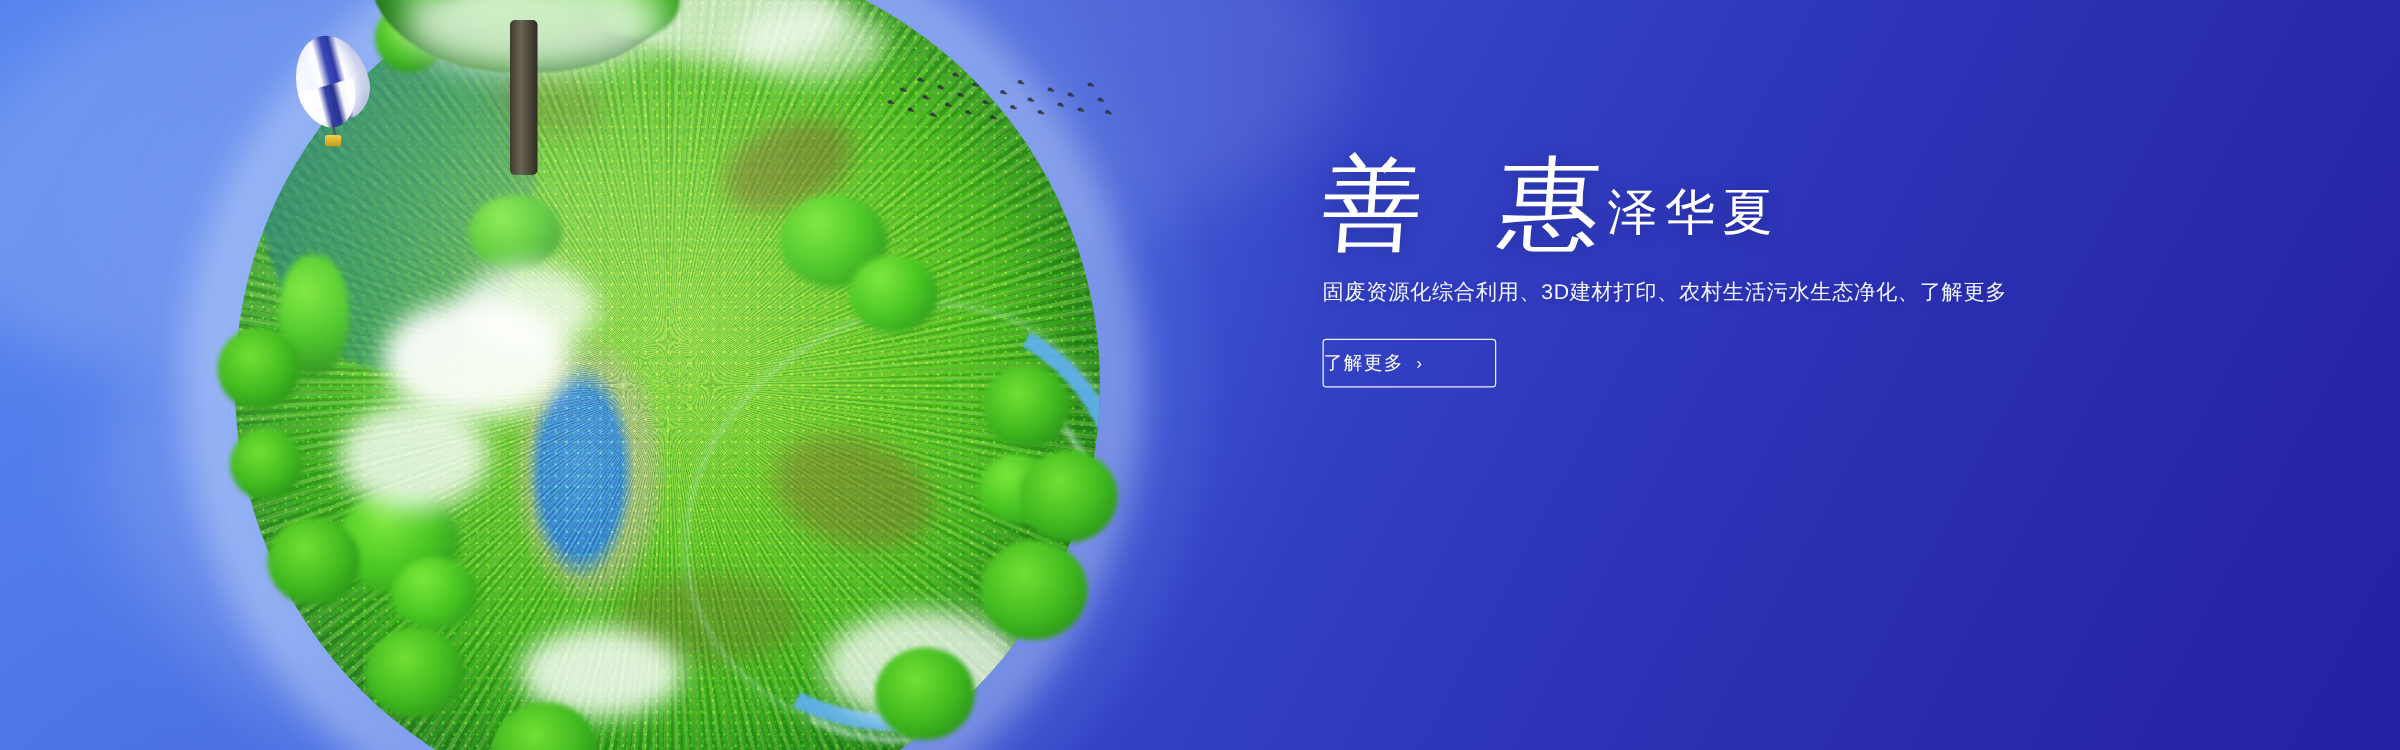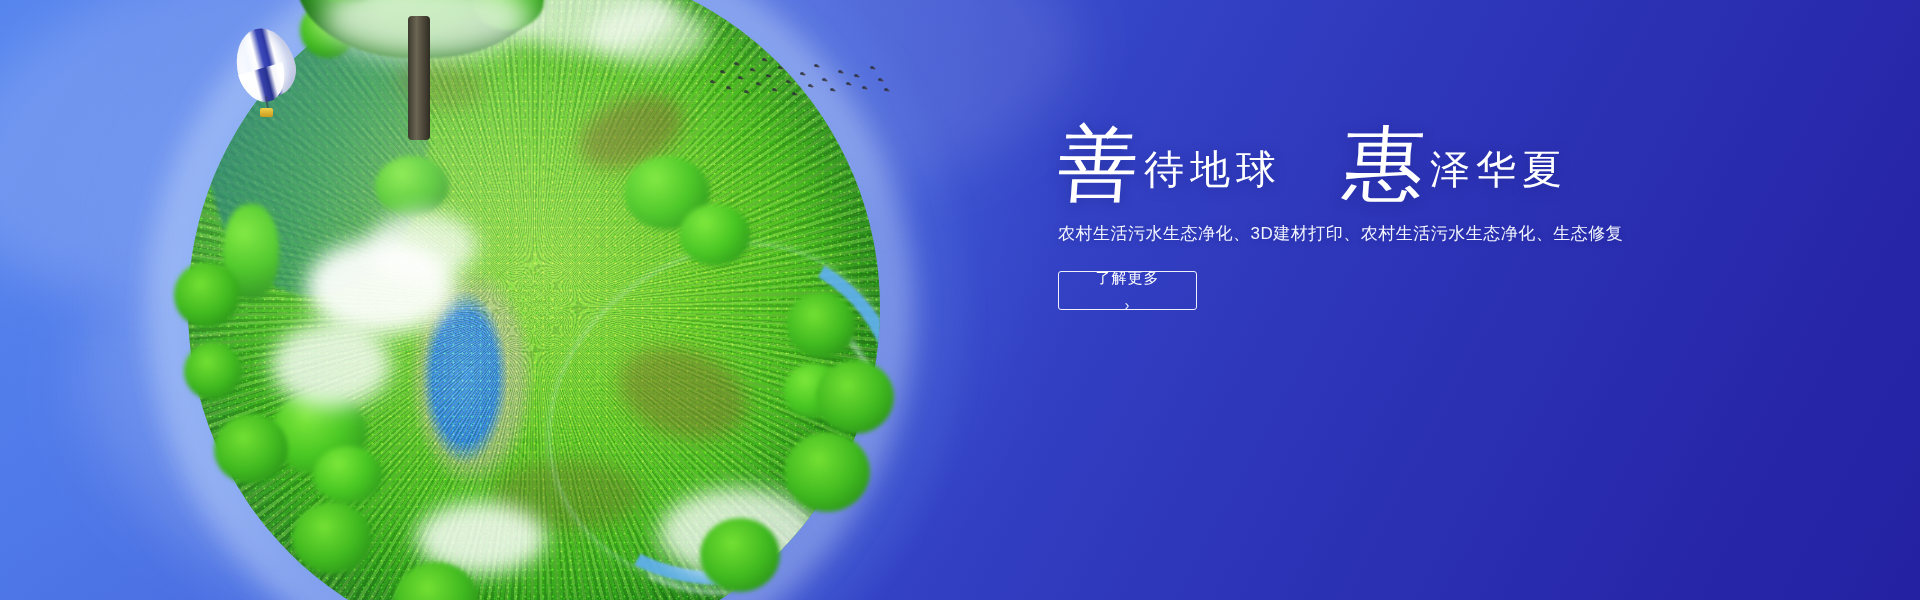--- a/index.html
+++ b/index.html
@@ -237,28 +237,27 @@
     text-shadow:0 1px 8px rgba(20,30,120,0.40); white-space:nowrap;
   }
   .desc{
     margin-top:20px;
     font-size:17px; letter-spacing:0.5px; color:#f2f5ff; font-weight:400;
     text-shadow:0 1px 6px rgba(20,30,120,0.35); white-space:nowrap;
   }
 
   .cta{
     margin-top:26px;
-    display:inline-flex; align-items:center; justify-content:center; gap:10px;
+    display:inline-flex; align-items:center; justify-content:flex-start; gap:10px;
     width:139px; height:39px;
     border:1px solid rgba(255,255,255,0.92);
     border-radius:3px;
     color:#ffffff; font-size:15px; letter-spacing:1px;
     background:transparent; cursor:pointer;
     text-decoration:none;
-    flex-direction:column;
   }
   .cta .chev{ font-size:14px; line-height:1; opacity:.95; }
 </style>
 </head>
 <body>
 
 <div class="banner">
 
   <div class="wisp w1"></div>
   <div class="wisp w2"></div>
@@ -357,31 +356,30 @@
       <i style="left:162px;top:14px;"></i>
     <i style="left:170px;top:26px;"></i>
       <i style="left:176px;top:36px;"></i>
   </div>
 
   <div class="content">
 
     <div class="headline">
       <span class="hl-group">
         <span class="hl-big">善</span>
-        <span class="hl-small">待地球</span>
       </span>
       <span class="hl-gap"></span>
       <span class="hl-group">
         <span class="hl-big">惠</span>
         <span class="hl-small">泽华夏</span>
       </span>
     </div>
 
 
-    <div class="desc">农村生活污水生态净化、3D建材打印、农村生活污水生态净化、生态修复</div>
+    <div class="desc">固废资源化综合利用、3D建材打印、农村生活污水生态净化、了解更多</div>
 
     <a class="cta" href="#">
       <span>了解更多</span>
       <span class="chev">›</span>
     </a>
 
   </div>
 </div>
 
 </body></html>

